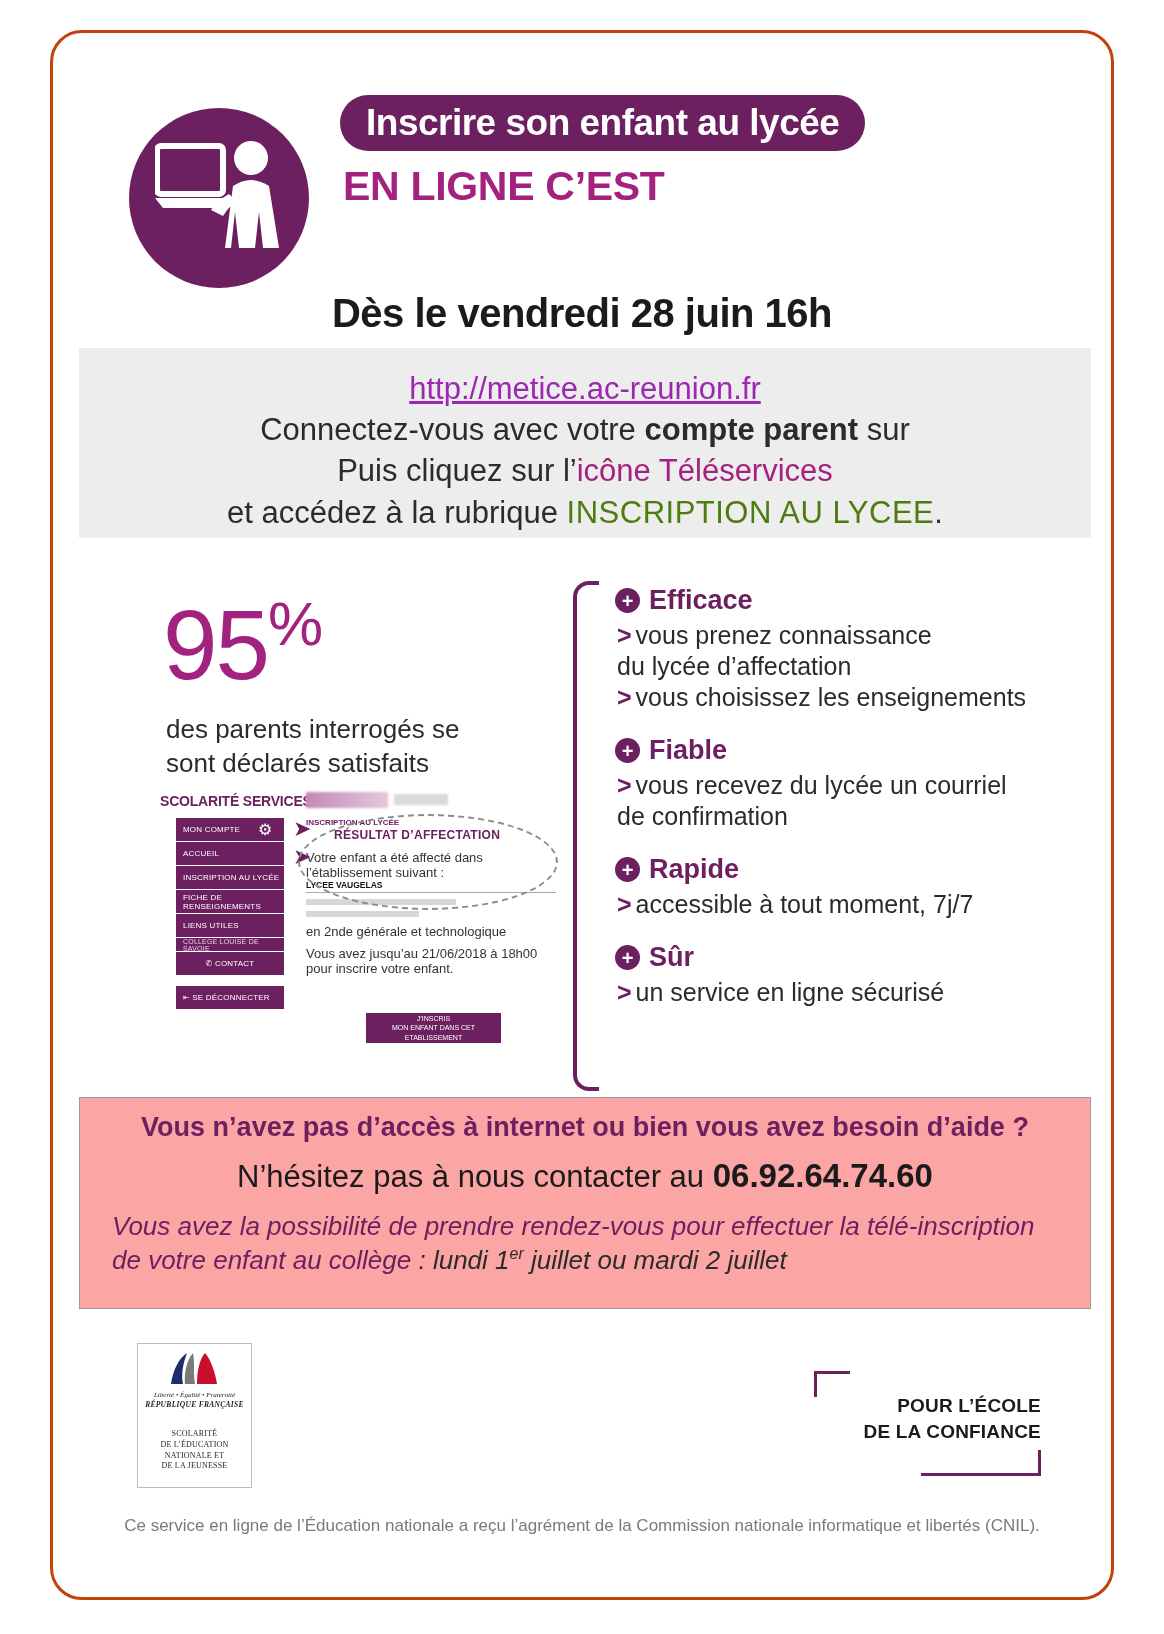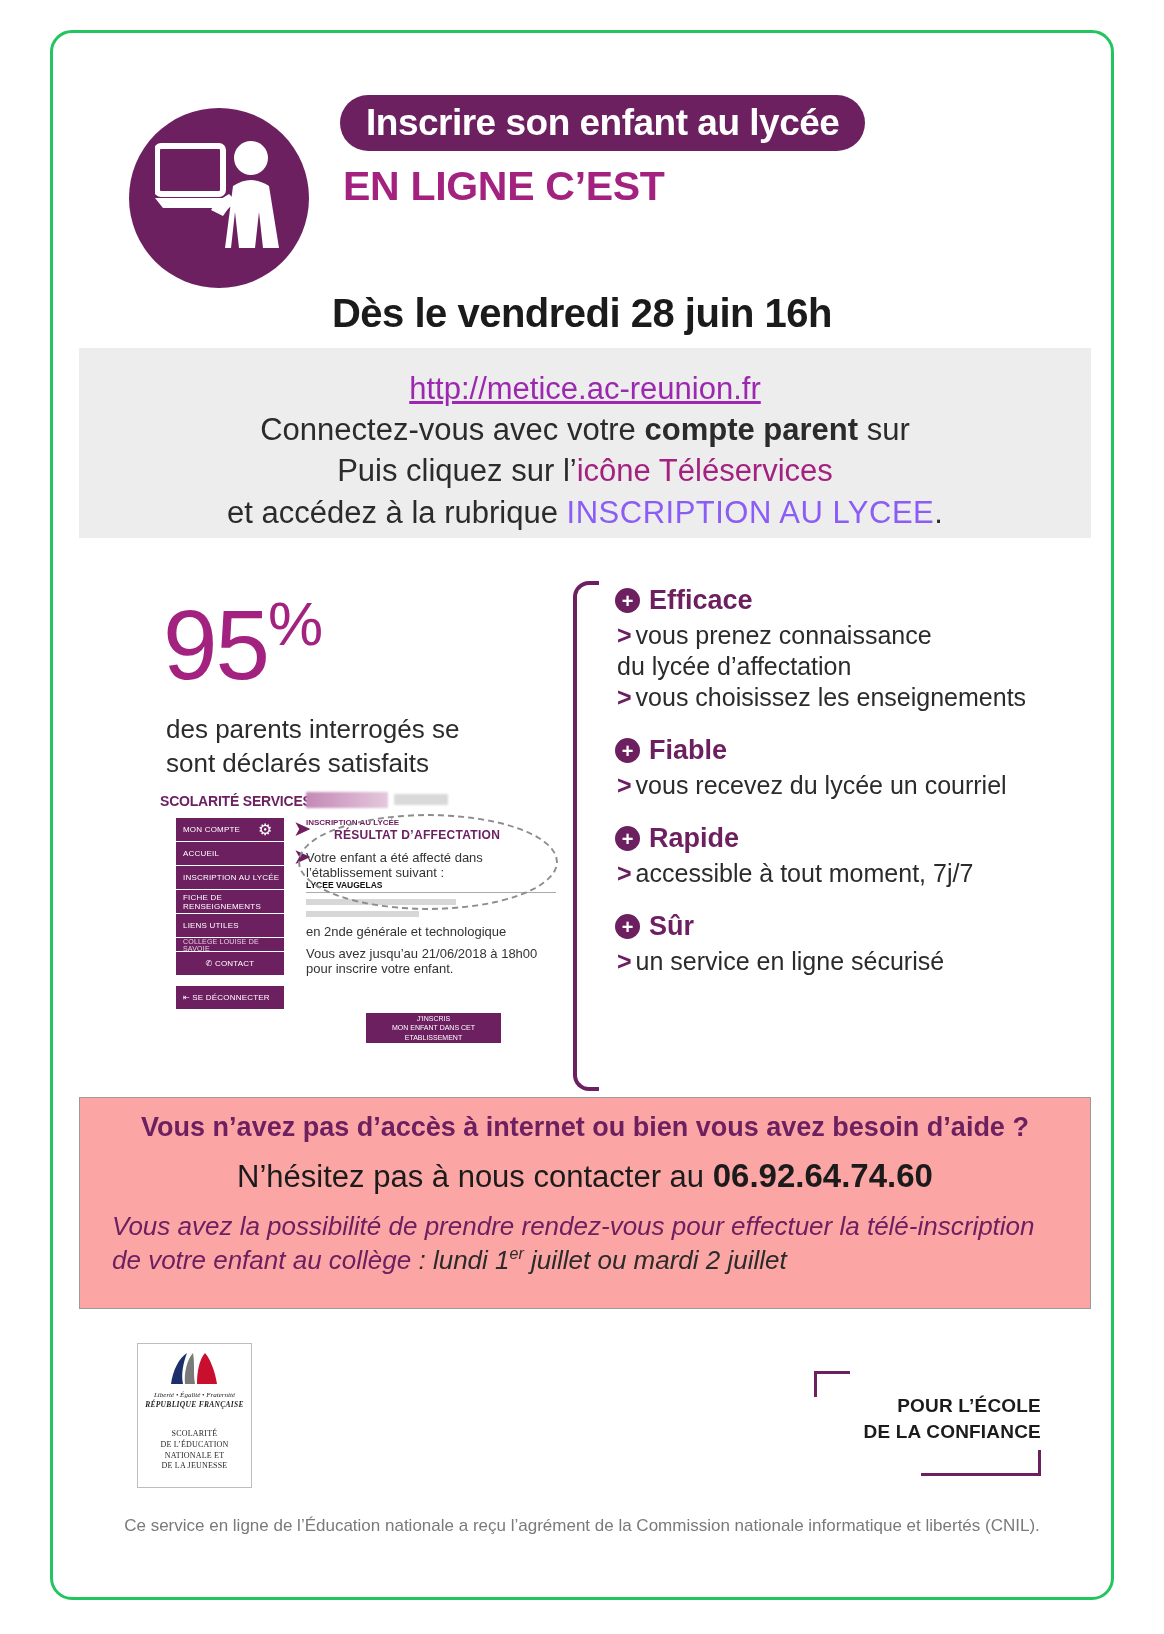--- a/index.html
+++ b/index.html
@@ -8,22 +8,22 @@
     width:1164px; height:1634px;
     background:#ffffff;
     font-family:"Liberation Sans", sans-serif;
     color:#231f20;
     overflow:hidden;
   }
   .poster {
     position:absolute;
     left:50px; top:30px;
     width:1064px; height:1570px;
-    border:3px solid #22c55e;
-    border-radius:22px;
+    border:3px solid #c2410c;
+    border-radius:32px;
   }
 
   
   .header {
     position:absolute; left:0; top:0; width:100%; height:270px;
   }
   .logo-circle {
     position:absolute; left:76px; top:75px;
     width:180px; height:180px; border-radius:50%;
     background:#6d2060;
@@ -61,21 +61,21 @@
     background:#ededed;
     text-align:center;
     padding-top:20px;
   }
   .connect-box p { margin:0; line-height:1.33; font-size:31px; color:#2b2b2b; }
   .connect-box .b { font-weight:bold; }
   .connect-box .link {
     color:#9c27b0; text-decoration:underline; font-size:31px;
   }
   .connect-box .ts { color:#a3227f; }
-  .connect-box .insc { color:#8b5cf6; letter-spacing:0.5px; }
+  .connect-box .insc { color:#4d7c0f; letter-spacing:0.5px; }
 
   
   .pct {
     position:absolute; left:110px; top:555px;
     font-size:98px; font-weight:normal; color:#a3227f;
     letter-spacing:-2px;
   }
   .pct .sign { font-size:62px; vertical-align:super; }
   .pct-sub {
     position:absolute; left:113px; top:680px; width:330px;
@@ -345,20 +345,21 @@
     </div>
 
     <div class="ben">
       <div class="ben-head">
         <span class="plus">+</span>
         <span>Fiable</span>
       </div>
       <div class="ben-item">
         <span class="ch">&gt;</span><span>vous recevez du lycée un courriel</span>
       </div>
+      <div class="ben-cont">de confirmation</div>
     </div>
 
     <div class="ben">
       <div class="ben-head">
         <span class="plus">+</span>
         <span>Rapide</span>
       </div>
       <div class="ben-item">
         <span class="ch">&gt;</span><span>accessible à tout moment, 7j/7</span>
       </div>

